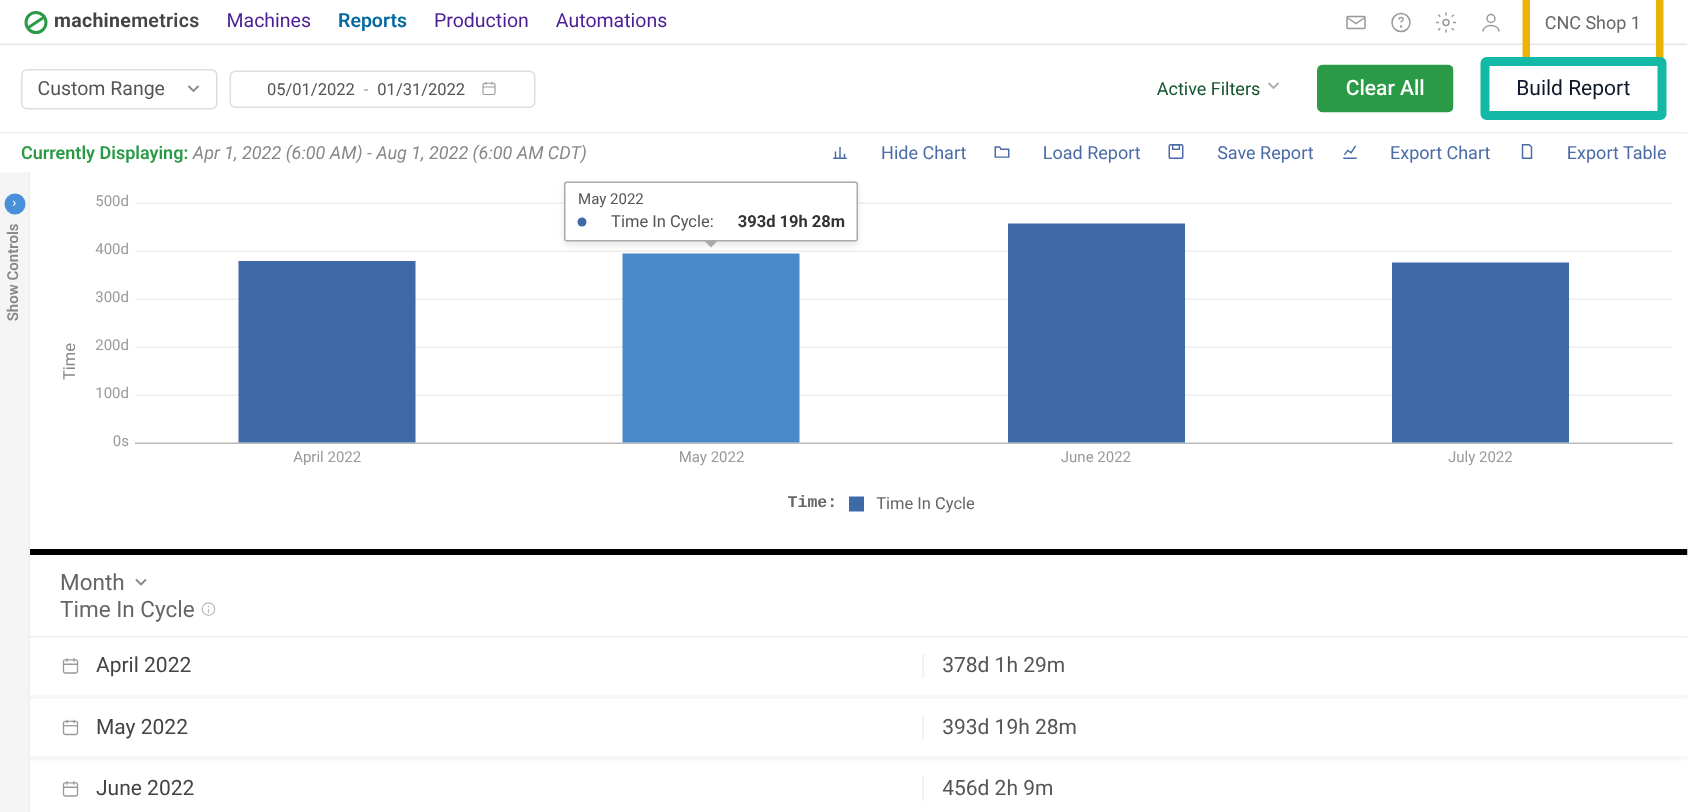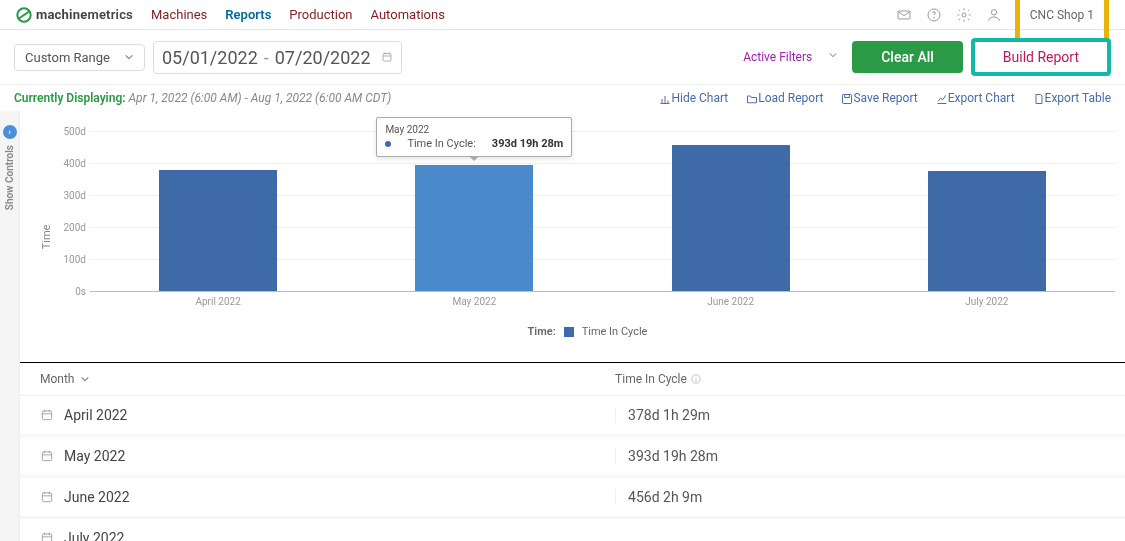--- a/index.html
+++ b/index.html
@@ -4,40 +4,40 @@
 <style>
 * { margin: 0; padding: 0; box-sizing: border-box; font-family: -apple-system, BlinkMacSystemFont, "Segoe UI", Roboto, Arial, sans-serif; }
 body { background: #fff; color: #333; font-size: 13px; }
 .topbar { display: flex; align-items: center; justify-content: space-between; padding: 0 16px; height: 30px; border-bottom: 1px solid #e5e5e5; }
 .topbar-left { display: flex; align-items: center; gap: 18px; }
 .logo { display: flex; align-items: flex-start; gap: 4px; font-weight: 600; color: #444; }
 .logo-mark { width: 16px; height: 16px; }
 .logo-text { font-size: 13px; letter-spacing: 0.2px; }
 .logo-text .bold { font-weight: 700; }
 .nav { display: flex; gap: 18px; }
-.nav a { color: #7f1d1d; text-decoration: none; font-size: 13px; cursor: pointer; }
+.nav a { color: #4c1d95; text-decoration: none; font-size: 13px; cursor: pointer; }
 .nav a.active { color: #0369a1; font-weight: 600; }
 .topbar-right { display: flex; align-items: center; gap: 12px; }
 .icon-btn { width: 18px; height: 18px; display: flex; align-items: center; justify-content: center; cursor: pointer; }
 .shop-pill { border: 5px solid #eab308; border-radius: 4px; padding: 19px 10px; font-size: 12px; color: #666; cursor: pointer; }
 .toolbar { display: flex; align-items: center; justify-content: space-between; padding: 8px 14px; border-bottom: 1px solid #eee; }
 .toolbar-left { display: flex; align-items: center; gap: 8px; }
 .dropdown { border: 1px solid #ddd; border-radius: 4px; padding: 5px 10px; display: flex; align-items: center; gap: 14px; cursor: pointer; font-size: 13px; color: #555; background: #fff; }
-.date-range { border: 1px solid #ddd; border-radius: 4px; padding: 5px 8px; display: flex; align-items: center; gap: 6px; font-size: 18px; color: #555; background: #fff; cursor: pointer; }
+.date-range { border: 1px solid #ddd; border-radius: 4px; padding: 5px 24px; display: flex; align-items: center; gap: 6px; font-size: 11px; color: #555; background: #fff; cursor: pointer; }
 .date-range .dash { color: #999; }
 .toolbar-right { display: flex; align-items: center; gap: 8px; }
-.active-filters { color: #a21caf; font-size: 12px; display: flex; align-items: flex-start; gap: 16px; cursor: pointer; margin-right: 6px; }
-.btn { border-radius: 4px; padding: 7px 28px; font-size: 14px; cursor: pointer; border: 1px solid transparent; }
+.active-filters { color: #14532d; font-size: 12px; display: flex; align-items: flex-start; gap: 4px; cursor: pointer; margin-right: 6px; }
+.btn { border-radius: 4px; padding: 7px 18px; font-size: 14px; cursor: pointer; border: 1px solid transparent; margin-left: 10px; }
 .btn-clear { background: #2b9a46; color: #fff; font-weight: 500; }
-.btn-build { background: #fff; border: 4px solid #14b8a6; color: #be185d; }
+.btn-build { background: #fff; border: 6px solid #14b8a6; color: #0f172a; }
 .subbar { display: flex; align-items: center; justify-content: space-between; padding: 6px 14px; font-size: 12px; }
 .disp-label { color: #2b9a46; font-weight: 600; }
 .disp-value { color: #888; font-style: italic; }
 .chart-actions { display: flex; gap: 18px; }
-.chart-action { display: flex; align-items: flex-end; gap: 0; color: #4a6ba8; cursor: pointer; font-size: 12px; }
+.chart-action { display: flex; align-items: flex-start; gap: 21px; color: #4a6ba8; cursor: pointer; font-size: 12px; }
 .chart-action svg { width: 12px; height: 12px; }
 .main-area { display: flex; }
 .side-tab { width: 20px; background: #f5f5f5; display: flex; flex-direction: column; align-items: center; padding-top: 14px; gap: 6px; border-right: 1px solid #eee; }
 .side-tab .dot { width: 14px; height: 14px; border-radius: 50%; background: #4a90d9; display: flex; align-items: center; justify-content: center; color: #fff; font-size: 9px; cursor: pointer; }
 .side-tab .vtext { writing-mode: vertical-rl; transform: rotate(180deg); font-size: 10px; color: #888; font-weight: 600; cursor: pointer; }
 .content { flex: 1; }
 .chart-wrap { padding: 20px 10px 10px 40px; position: relative; }
 .ylabel { position: absolute; left: 14px; top: 50%; transform: translateY(-50%) rotate(-90deg); font-size: 11px; color: #888; }
 .chart { height: 160px; position: relative; margin-left: 30px; }
 .gridlines { position: absolute; inset: 0; }
@@ -50,24 +50,24 @@
 .bar.hover { background: #4a8acb; }
 .xtick { position: absolute; bottom: -16px; font-size: 10px; color: #999; white-space: nowrap; }
 .tooltip { position: absolute; background: #fff; border: 1px solid #aaa; border-radius: 2px; padding: 6px 8px; font-size: 11px; box-shadow: 0 2px 5px rgba(0,0,0,0.1); white-space: nowrap; z-index: 5; pointer-events: none; }
 .tooltip-title { color: #555; margin-bottom: 2px; font-size: 10px; }
 .tooltip-row { display: flex; align-items: center; gap: 16px; }
 .tooltip-dot { width: 6px; height: 6px; border-radius: 50%; background: #3f6aa8; }
 .tooltip-label { color: #555; }
 .tooltip-val { font-weight: 700; }
 .tooltip::after { content: ""; position: absolute; bottom: -5px; left: 50%; transform: translateX(-50%); width: 0; height: 0; border-left: 5px solid transparent; border-right: 5px solid transparent; border-top: 5px solid #aaa; }
 .legend { text-align: center; margin: 34px 0 14px; font-size: 11px; display: flex; align-items: center; justify-content: center; gap: 8px; }
-.legend-title { color: #666; font-weight: 600; }
+.legend-title { color: #666; font-weight: 600; font-family: Liberation Mono, monospace; }
 .legend-swatch { width: 10px; height: 10px; background: #3f6aa8; }
 .legend-label { color: #666; }
-.table-header { display: flex; background: #fff; padding: 9px 20px; font-size: 12px; color: #666; border-top: 1px solid #000000; border-bottom: 1px solid #eee; }
+.table-header { display: flex; background: #fff; padding: 9px 20px; font-size: 15px; color: #666; border-top: 4px solid #000000; border-bottom: 1px solid #eee; flex-direction: column; }
 .th-month { flex: 0 0 54%; display: flex; align-items: center; gap: 6px; cursor: pointer; }
 .th-time { flex: 1; display: flex; align-items: center; gap: 4px; }
 .data-rows { }
 .data-row { display: flex; align-items: center; padding: 11px 20px; border-bottom: 3px solid #f7f7f7; font-size: 14px; color: #444; }
 .cell-month { flex: 0 0 54%; display: flex; align-items: center; gap: 10px; }
 .cell-month svg { width: 14px; height: 14px; }
 .cell-time { flex: 1; border-left: 1px solid #eee; padding-left: 12px; color: #555; }
 .icon-gray { stroke: #999; fill: none; stroke-width: 1.5; }
 .chev { width: 10px; height: 10px; }
 </style>
@@ -124,21 +124,21 @@
   <div class="toolbar-left">
     <div class="dropdown">
       <span>Custom Range</span>
       <svg class="chev" viewBox="0 0 12 12">
           <path d="M2 4l4 4 4-4" fill="none" stroke="#888" stroke-width="1.5"></path>
         </svg>
     </div>
     <div class="date-range">
       <span>05/01/2022</span>
       <span class="dash">-</span>
-      <span>07/20/2022</span>
+      <span>01/31/2022</span>
       <svg width="12" height="12" viewBox="0 0 24 24" class="icon-gray" style="margin-left:4px">
           <rect x="4" y="5" width="16" height="15" rx="2"></rect>
           <line x1="4" y1="10" x2="20" y2="10"></line>
           <line x1="8" y1="3" x2="8" y2="7"></line>
           <line x1="16" y1="3" x2="16" y2="7"></line>
         </svg>
     </div>
   </div>
   <div class="toolbar-right">
     <div class="active-filters">

